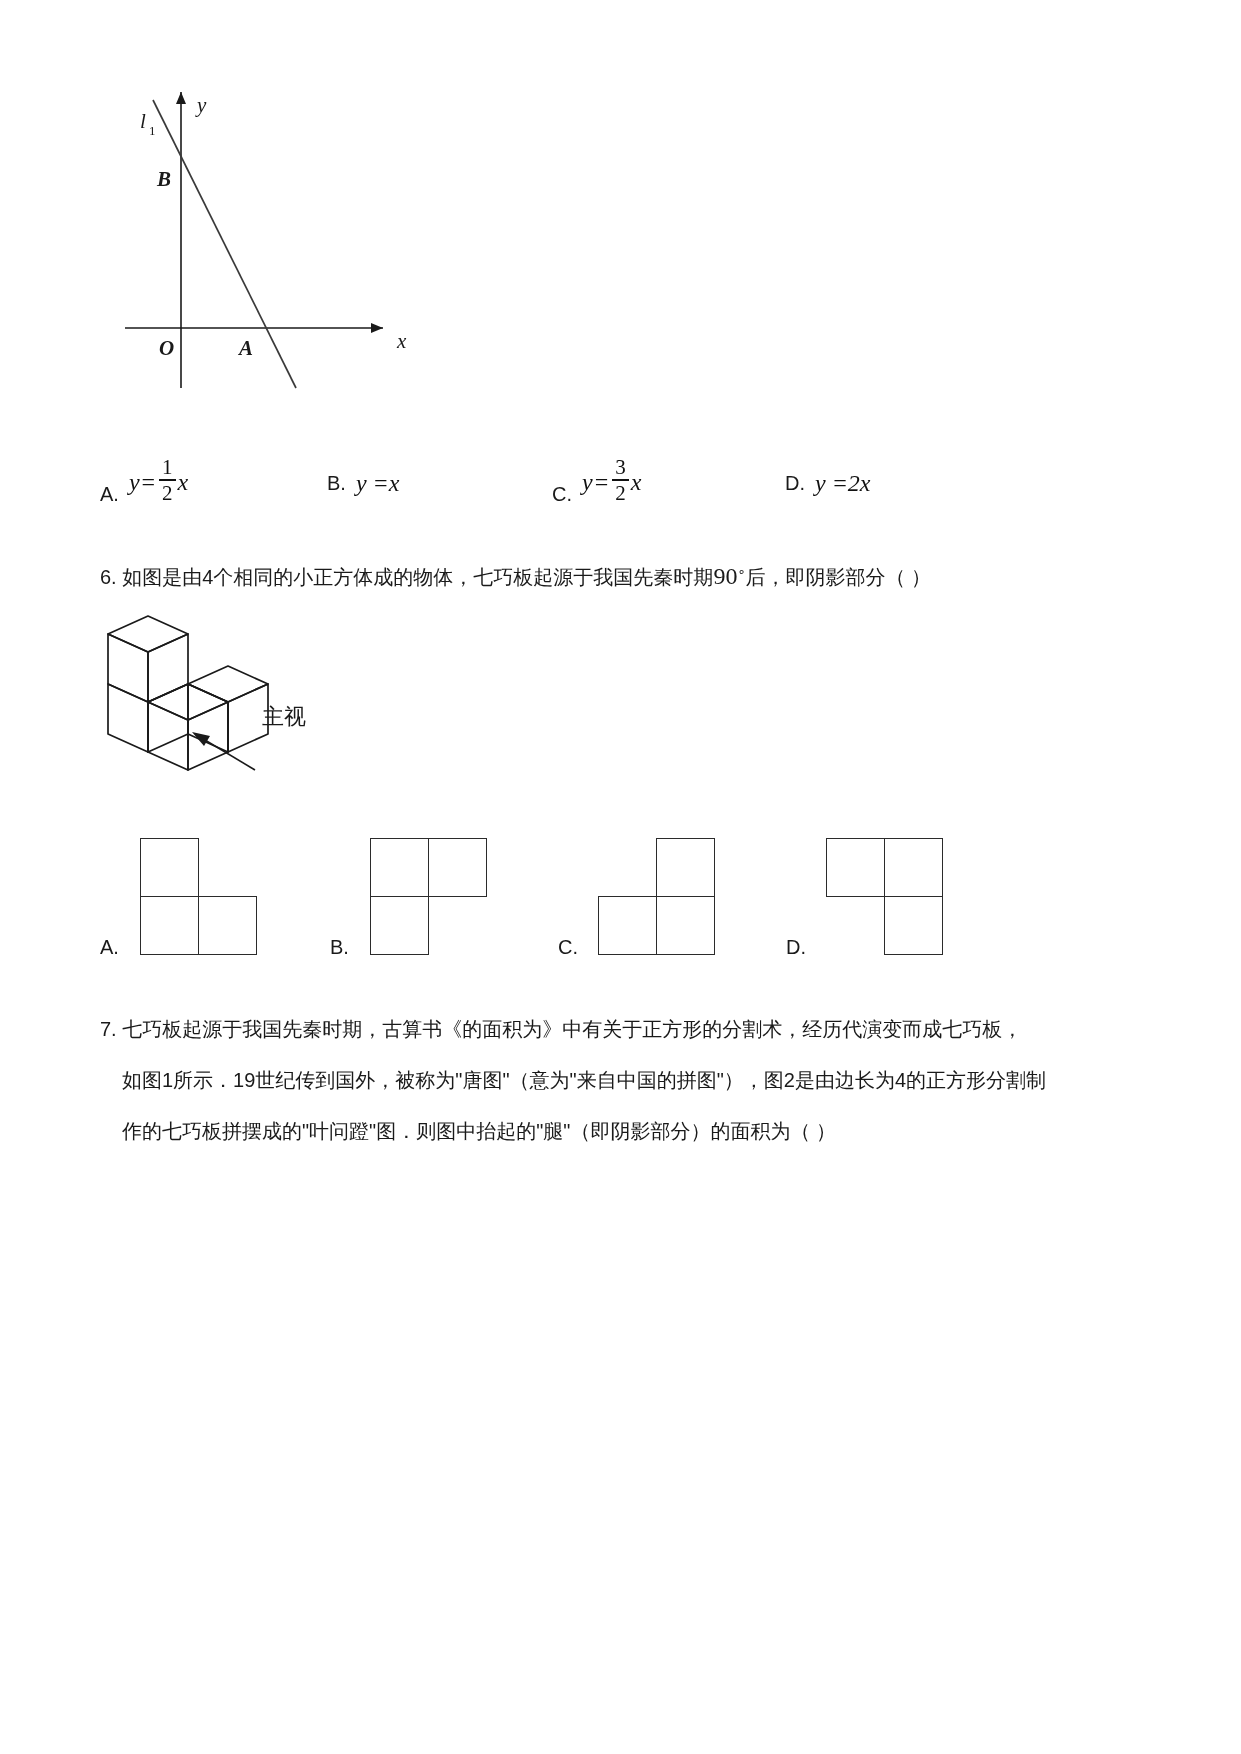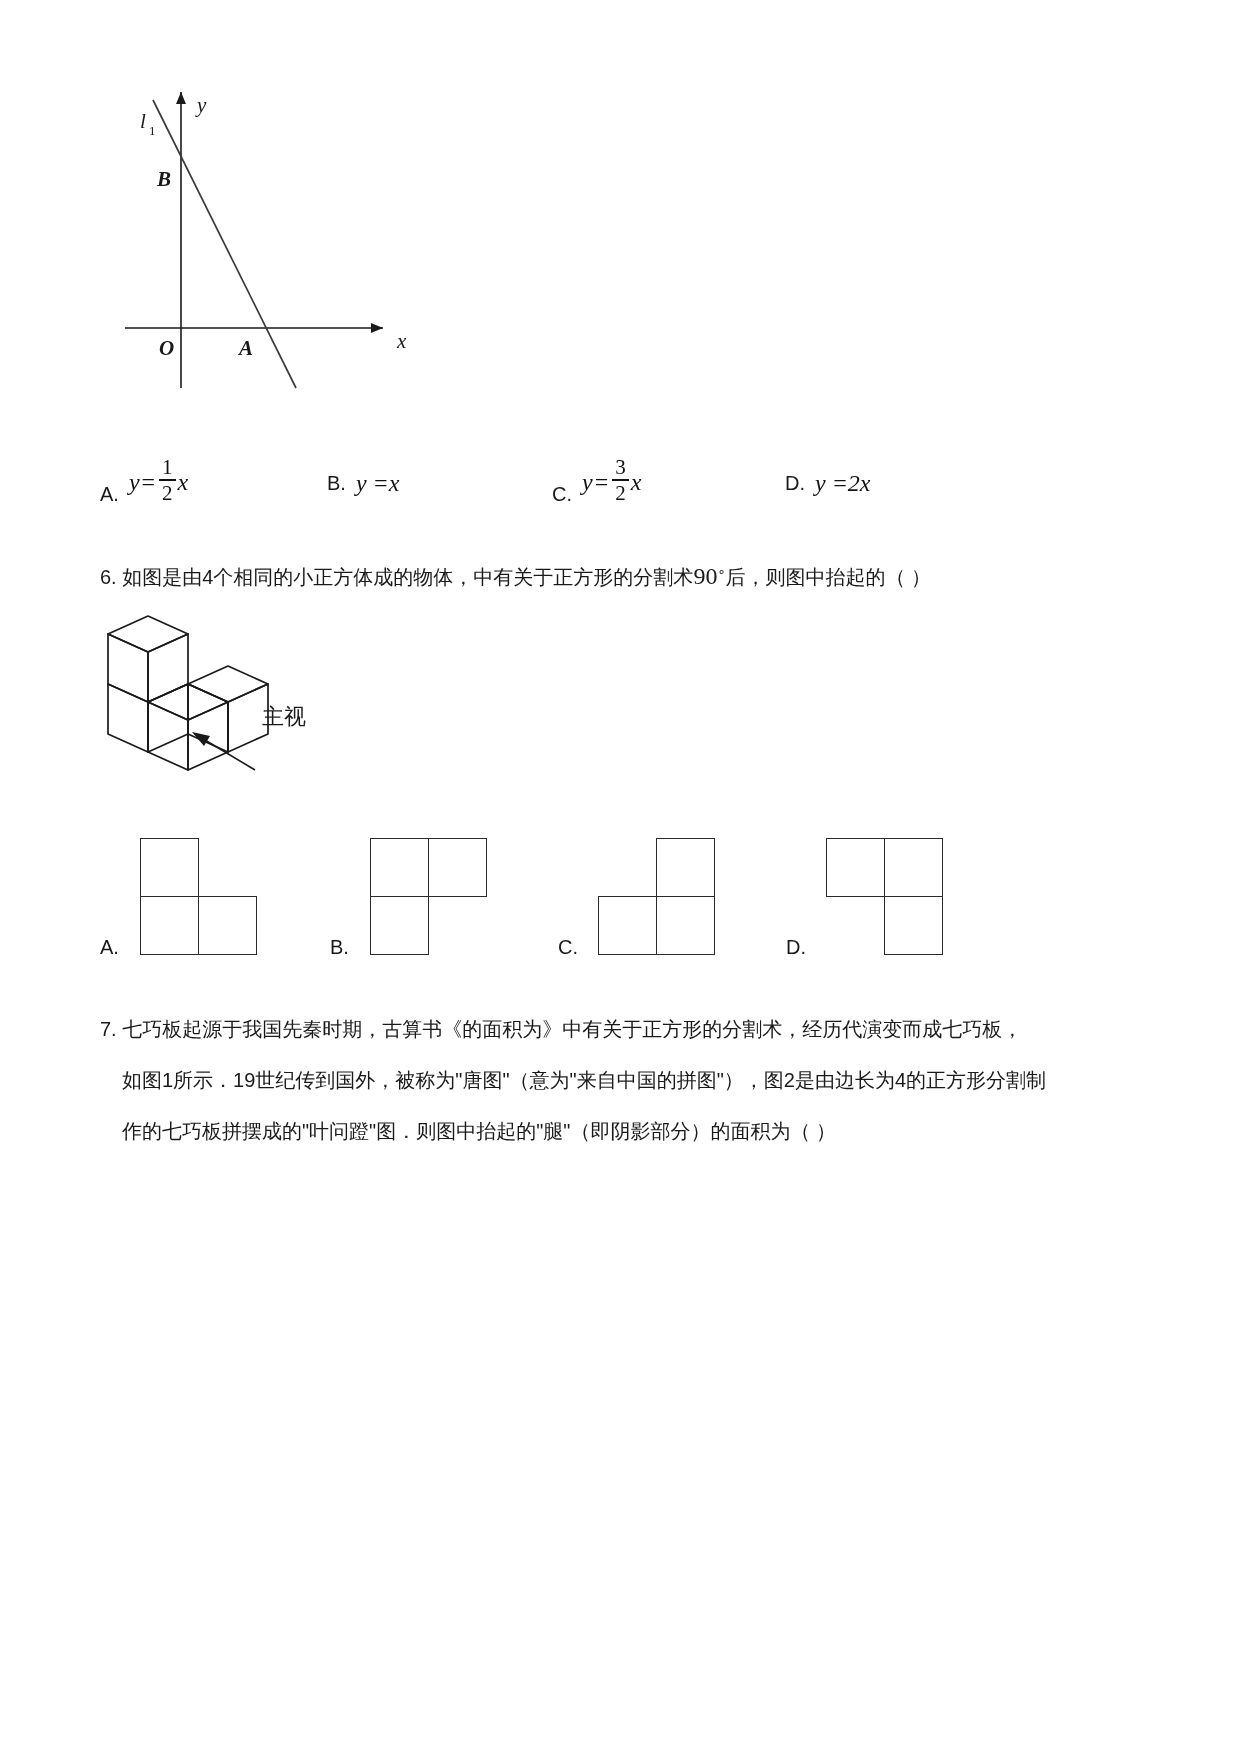--- a/index.html
+++ b/index.html
@@ -227,21 +227,21 @@
     </div>
 
     <div class="opt" style="left:785px; top:31px;">
       <span class="opt-label">D.</span>
       <span class="math">y =2x</span>
     </div>
   </div>
 
   <div class="qtext" style="left:100px; top:562px;">
     <span>6.</span>
-    <span>如图是由4个相同的小正方体成的物体，中有关于正方形的分割术</span><span class="sup-deg">90</span><span class="deg-mark">∘</span><span>后，则图中抬起的（      ）</span>
+    <span>如图是由4个相同的小正方体成的物体，七巧板起源于我国先秦时期</span><span class="sup-deg">90</span><span class="deg-mark">∘</span><span>后，即阴影部分（      ）</span>
   </div>
 
   <div class="cube-fig">
     <svg width="330" height="170" viewBox="0 0 330 170">
       <g fill="none" stroke="#1a1a1a" stroke-width="1.7" stroke-linejoin="round">
 
         <polygon points="8,22 48,4 88,22 48,40"></polygon>
         <polygon points="8,22 8,72 48,90 48,40"></polygon>
         <polygon points="48,40 88,22 88,72 48,90"></polygon>
 

